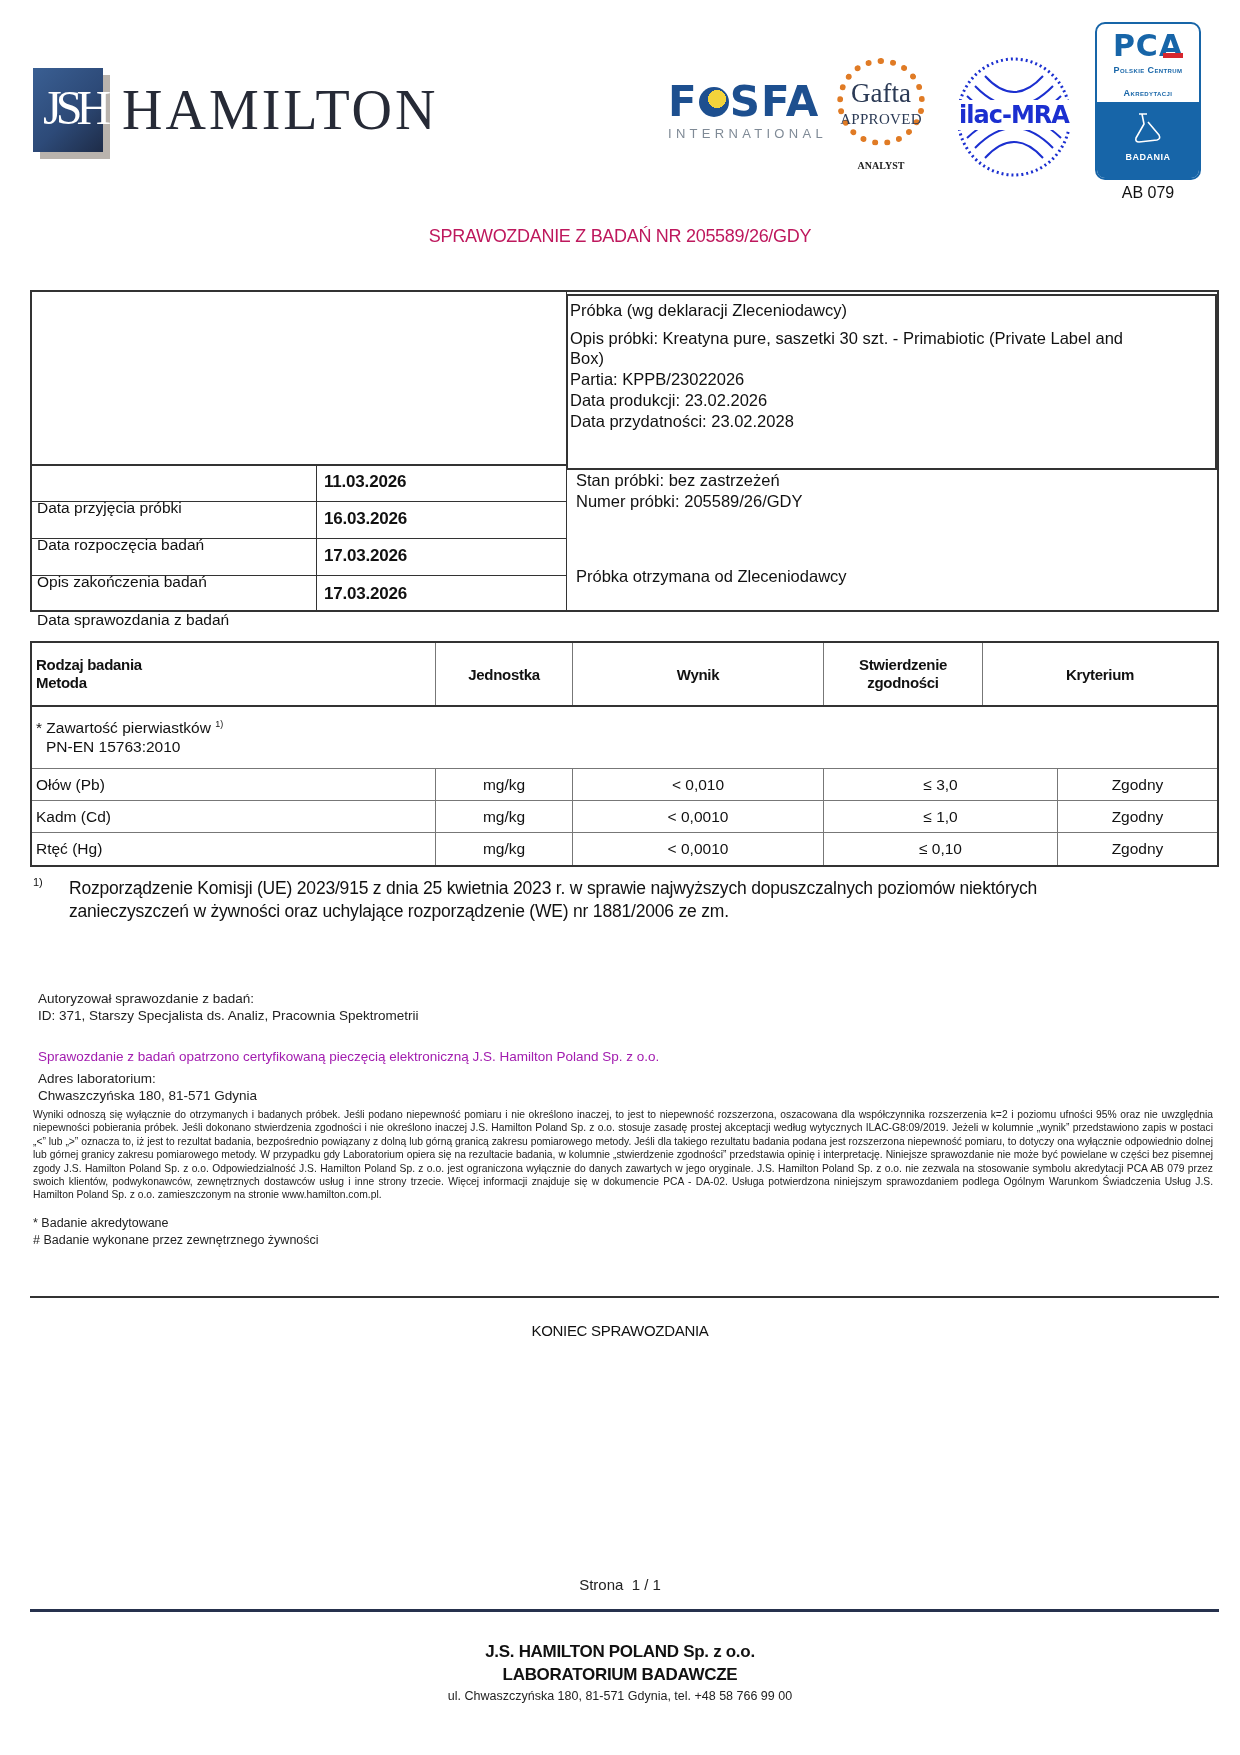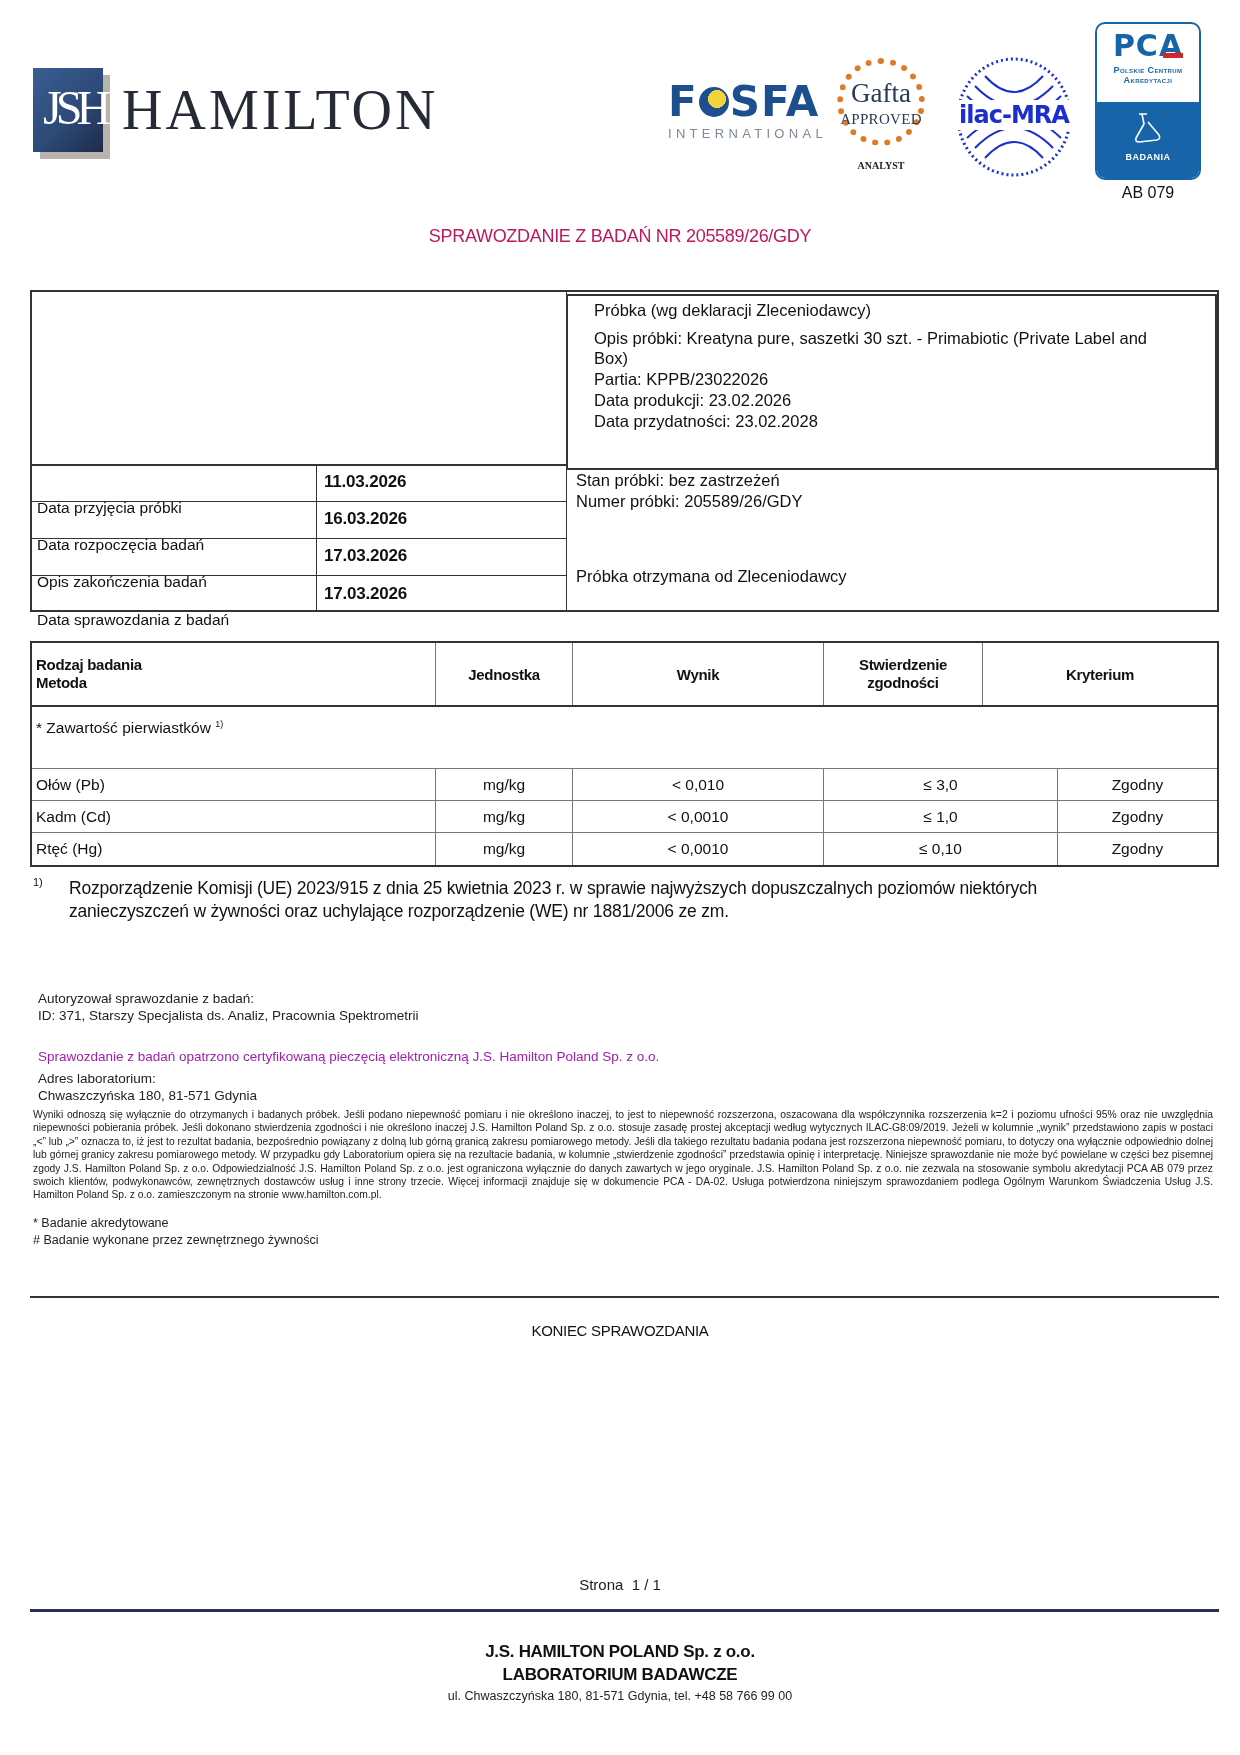--- a/index.html
+++ b/index.html
@@ -43,21 +43,21 @@
   
   .report-title { left: 0; top: 226px; width: 1240px; text-align: center; font-size: 18px; color: #be185d; letter-spacing: -0.3px; }
 
   
   .info-table { left: 30px; top: 290px; width: 1189px; height: 322px; border: 2px solid #333; }
   .info-table .vline { position: absolute; background: #333; }
   .info-table .hline { position: absolute; background: #333; }
   .info-label { position: absolute; left: 5px; font-size: 15.5px; color: #111; margin-top: 26px; }
   .info-value { position: absolute; left: 292px; font-size: 17px; font-weight: bold; color: #111; letter-spacing: -0.2px; }
   .sample-box { position: absolute; left: 534px; top: 2px; width: 651px; height: 176px; border: 2px solid #333; border-right: 2px solid #333; }
-  .sample-text { position: absolute; left: 26px; font-size: 16.5px; line-height: 21px; color: #111; }
+  .sample-text { position: absolute; left: 2px; font-size: 16.5px; line-height: 21px; color: #111; }
   .state-text { position: absolute; left: 544px; font-size: 16.5px; line-height: 21px; color: #111; }
 
   
   .results-table { left: 30px; top: 641px; width: 1189px; border-top: 2px solid #333; border-bottom: 2px solid #333; border-left: 2px solid #333; border-right: 2px solid #333; }
   .rt-head { display: flex; height: 64px; border-bottom: 2px solid #333; }
   .rt-cell { border-right: 1px solid #777; display: flex; align-items: center; justify-content: center; text-align: center; font-size: 15.5px; }
   .rt-cell:last-child { border-right: none; }
   .rt-head .rt-cell { font-weight: bold; font-size: 15px; letter-spacing: -0.3px; }
   .c1 { width: 404px; justify-content: flex-start !important; text-align: left !important; padding-left: 4px; }
   .c2 { width: 137px; }
@@ -126,21 +126,21 @@
     <path d="M20 92 Q59 52 98 92" fill="none" stroke="#1b2fd0" stroke-width="2"></path>
     <path d="M12 82 Q59 38 106 82" fill="none" stroke="#1b2fd0" stroke-width="2"></path>
   </svg>
   <div class="ilac-text">ilac-MRA</div>
 </div>
 
 <div class="abs pca">
   <div class="pca-top">
     <div class="pca-logo"><span>PC</span><span class="a">A</span></div>
     <div class="pca-name" style="font-variant: small-caps; font-size: 9px;">Polskie Centrum</div>
-    <div class="pca-name" style="font-variant: small-caps; font-size: 9px; margin-top:1px;text-align:center;">Akredytacji</div>
+    <div class="pca-name" style="font-variant: small-caps; font-size: 9px; margin-top:14px;text-align:center;">Akredytacji</div>
   </div>
   <div class="pca-bottom">
     <svg class="pca-flask" viewBox="0 0 30 36">
       <path d="M6 4 L14 4 M9 4 L11 14 L3 28 Q2 32 6 32 L24 30 Q28 29 26 25 L15 12" fill="none" stroke="#fff" stroke-width="1.6" stroke-linejoin="round"></path>
     </svg>
     <div class="pca-badania">BADANIA</div>
   </div>
 </div>
 <div class="abs ab-number">AB 079</div>
 
@@ -190,20 +190,21 @@
     <div class="rt-cell c5">
       <div style="line-height:18px;">
           <div>Stwierdzenie</div>
           <div>zgodności</div>
         </div>
     </div>
     <div class="rt-cell c4">Kryterium</div>
   </div>
   <div class="rt-group">
     <div><span>* Zawartość pierwiastków</span> <sup>1)</sup></div>
+    <div style="padding-left:10px;">PN-EN 15763:2010</div>
   </div>
   <div class="rt-row">
     <div class="rt-cell c1">Ołów (Pb)</div>
     <div class="rt-cell c2">mg/kg</div>
     <div class="rt-cell c3">&lt; 0,010</div>
     <div class="rt-cell c4">≤ 3,0</div>
     <div class="rt-cell c5">Zgodny</div>
   </div>
   <div class="rt-row">
     <div class="rt-cell c1">Kadm (Cd)</div>

